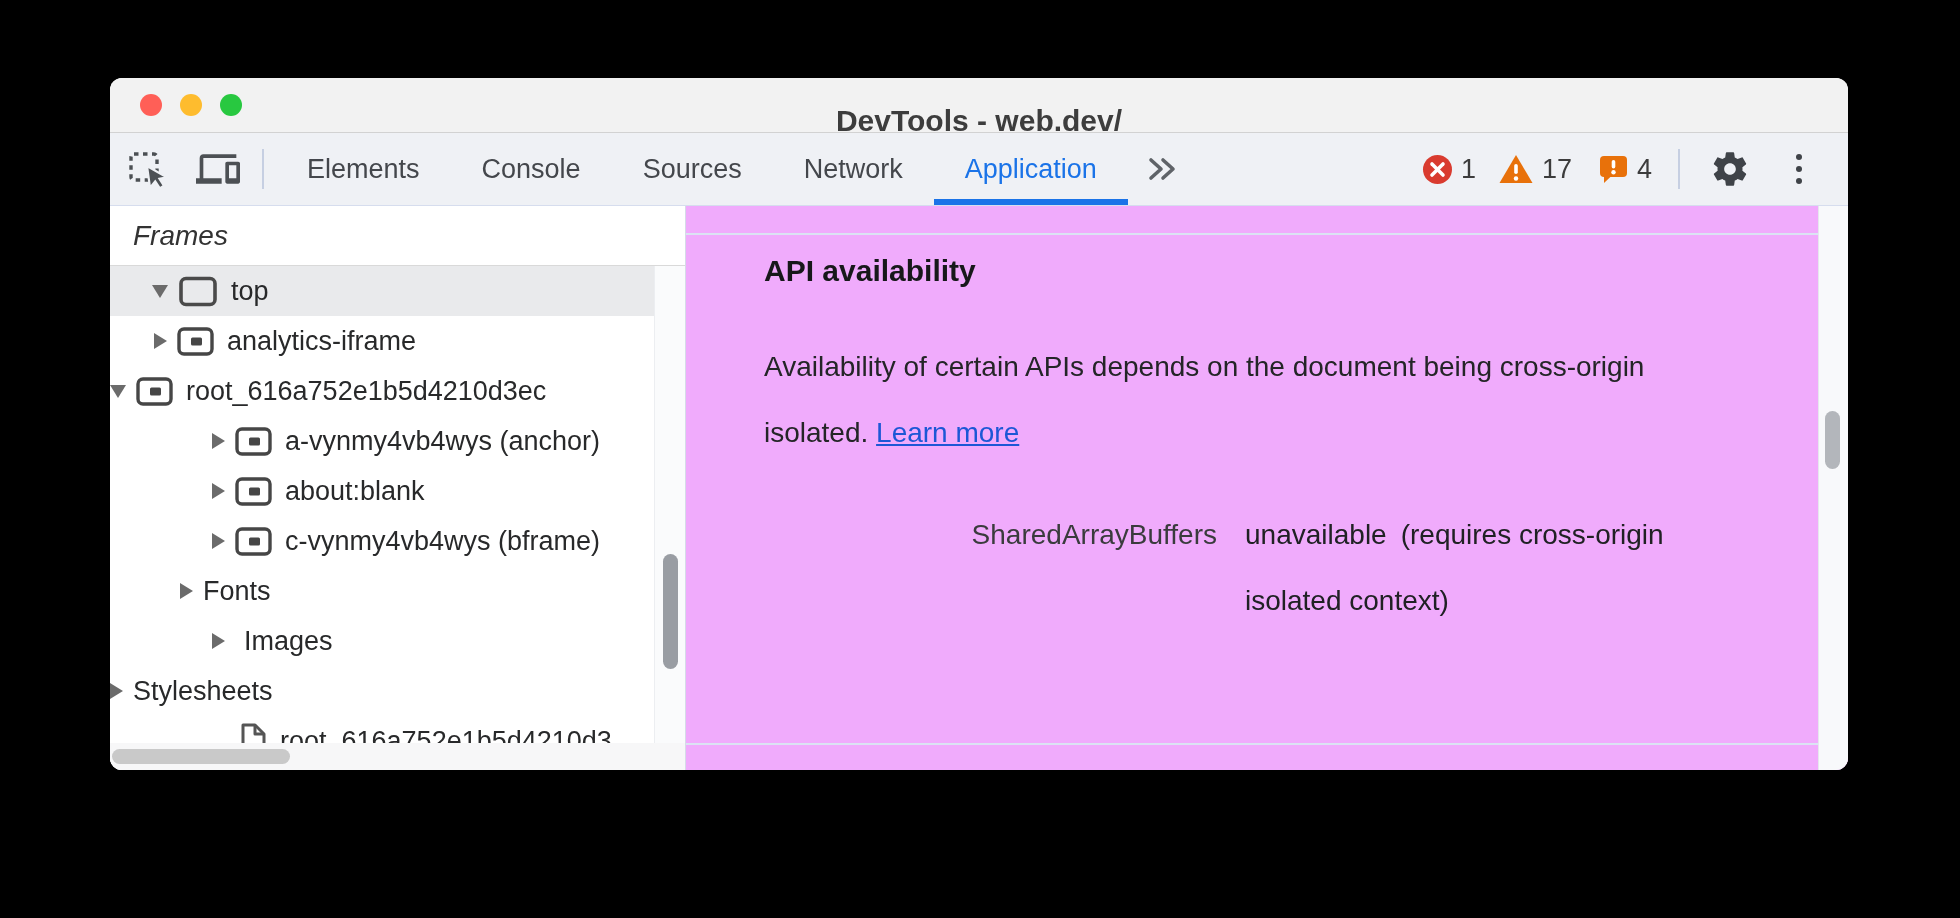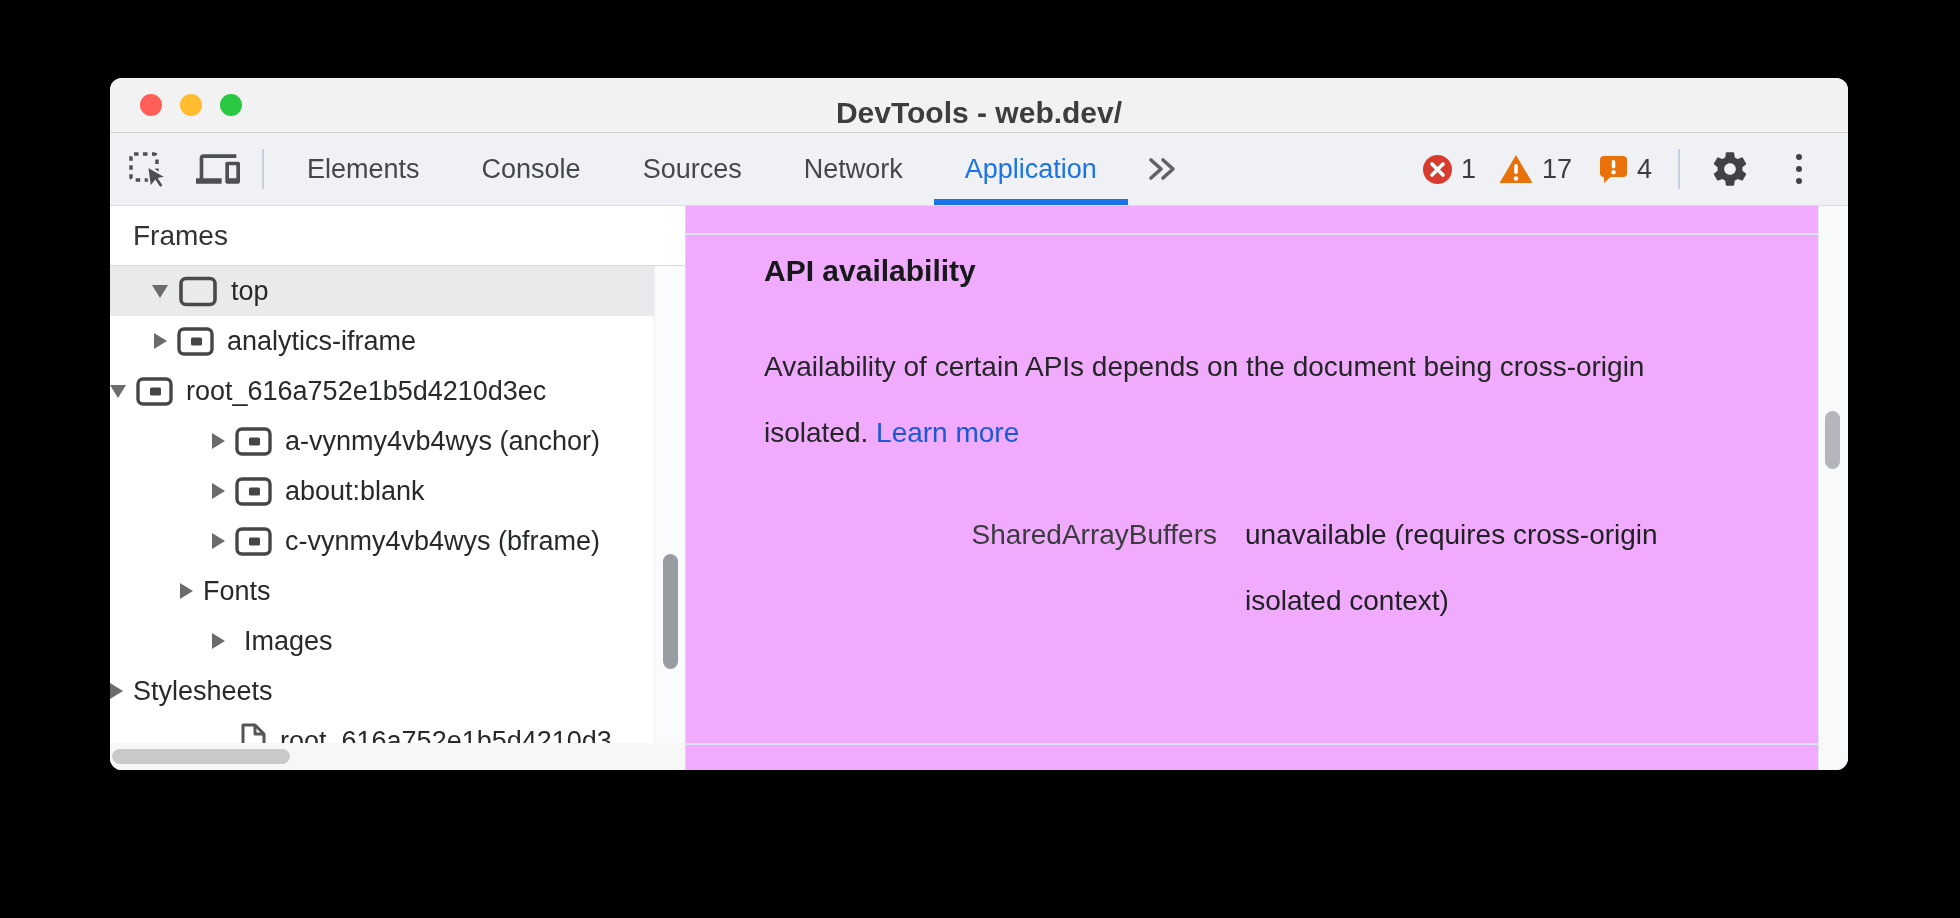--- a/index.html
+++ b/index.html
@@ -15,21 +15,21 @@
   }
   
   .titlebar{
     height:54px;background:#f2f2f2;border-bottom:1px solid #d2d2d2;position:relative;
   }
   .traffic{position:absolute;top:16px;width:22px;height:22px;border-radius:50%;}
   .traffic.close{left:30px;background:var(--close-red,#ff5f57);}
   .traffic.min{left:70px;background:var(--min-yellow,#febc2e);}
   .traffic.max{left:110px;background:var(--max-green,#28c840);}
   .title-text{
-    position:absolute;left:0;right:0;top:8px;height:54px;line-height:54px;
+    position:absolute;left:0;right:0;top:16px;height:54px;line-height:54px;
     text-align:center;font-size:30px;font-weight:bold;color:#3d3d3d;
   }
   
   .toolbar{
     height:72px;background:#eff1f5;border-bottom:1px solid #d6ddee;
     display:flex;align-items:center;position:relative;
   }
   .tb-icon{display:flex;align-items:center;justify-content:center;width:48px;height:48px;}
   .inspect-btn{margin-left:14px;}
   .device-btn{margin-left:22px;}
@@ -57,21 +57,21 @@
   .err-fill{fill:var(--error-red,#d93b2f);}
   .warn-fill{fill:var(--warning-orange,#e8710a);}
   
   .content{display:flex;height:565px;}
   .sidebar{
     width:576px;min-width:576px;position:relative;background:#fff;
     border-right:1px solid #d5dbe8;box-sizing:border-box;
   }
   .frames-header{
     height:60px;line-height:60px;padding-left:23px;font-size:28px;color:#333;
-    border-bottom:1px solid #d9d9d9;box-sizing:border-box;background:#fff;
+    border-bottom:1px solid #d9d9d9;box-sizing:border-box;background:#fff;font-style:italic;
   }
   .tree{position:absolute;top:60px;left:0;right:30px;bottom:28px;overflow:hidden;}
   .tree-row{
     height:50px;display:flex;align-items:center;white-space:nowrap;
     font-size:27px;color:#28292a;overflow:hidden;
   }
   .tree-row.selected{background:#e9eaec;}
   .arrow{width:0;height:0;flex:none;}
   .arrow.col{border-left:13px solid #6b6b6b;border-top:8px solid transparent;border-bottom:8px solid transparent;}
   .arrow.exp{border-top:13px solid #6b6b6b;border-left:8px solid transparent;border-right:8px solid transparent;}
@@ -92,31 +92,31 @@
   .hr{position:absolute;left:0;right:30px;height:2px;background:#dbe2f3;}
   .hr1{top:27px;}
   .hr2{top:537px;}
   .section-title{
     position:absolute;top:48px;left:78px;font-size:30px;font-weight:bold;color:#17181a;
   }
   .section-desc{
     position:absolute;top:128px;left:78px;width:935px;
     font-size:28px;line-height:66px;color:#242527;
   }
-  a.link{color:var(--link-blue,#1c57d6);cursor:pointer;}
+  a.link{color:var(--link-blue,#1c57d6);text-decoration:underline;cursor:pointer;}
   .api-table{position:absolute;top:296px;left:78px;}
   .api-row{display:flex;}
   .api-row + .api-row{margin-top:26px;}
   .api-label{
     width:453px;text-align:right;font-size:28px;line-height:66px;color:#3a3b3d;flex:none;
   }
   .api-value{
     width:470px;margin-left:28px;font-size:28px;line-height:66px;color:#202124;
   }
-  .api-status{margin-right:8px;text-align:right;}
+  .api-status{margin-right:14px;text-align:right;}
 </style>
 </head>
 <body>
 
 <div class="window">
 
   <div class="titlebar">
     <span class="traffic close"></span>
     <span class="traffic min"></span>
     <span class="traffic max"></span>

